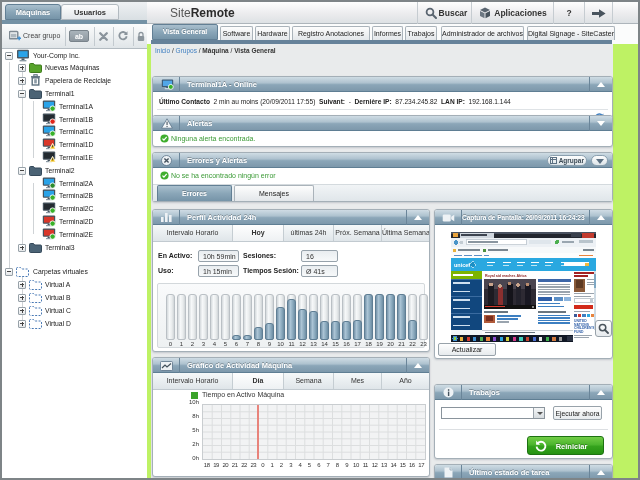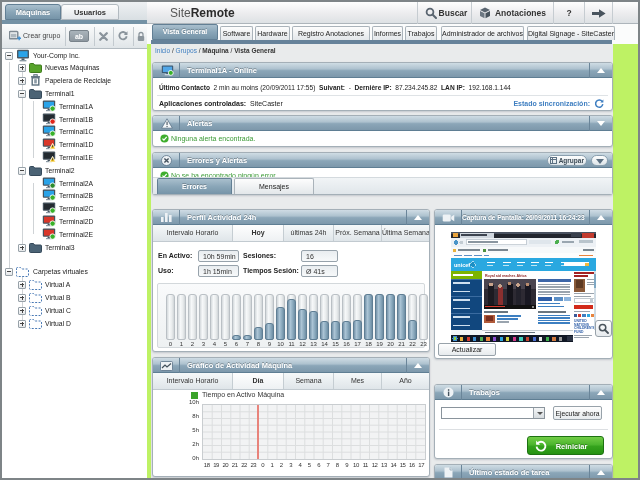--- a/index.html
+++ b/index.html
@@ -338,21 +338,21 @@
           <path d="M7.5 7.5 L11 11" stroke="#5a6570" stroke-width="2" stroke-linecap="round"></path>
         </svg>
     <span style="margin-left:17px">Buscar</span>
   </div>
   <div class="hbtn" style="left:324px;width:82px">
     <svg class="abs" style="left:7px;top:5px" width="12" height="12" viewBox="0 0 12 12">
           <path d="M6 0.5 L11 3 L6 5.5 L1 3 Z" fill="#5a6570"></path>
           <path d="M1 4 L5.5 6.3 V11.3 L1 9 Z" fill="#6d7883"></path>
           <path d="M11 4 L6.5 6.3 V11.3 L11 9 Z" fill="#49545e"></path>
         </svg>
-    <span style="margin-left:16px">Anotaciones</span>
+    <span style="margin-left:16px">Aplicaciones</span>
   </div>
   <div class="hbtn" style="left:406px;width:31px">?</div>
   <div class="hbtn" style="left:437px;width:28px">
     <svg class="abs" style="left:7px;top:7px" width="14" height="9" viewBox="0 0 14 9">
           <path d="M0 3 H7 V0.2 L13.6 4.5 L7 8.8 V6 H0 Z" fill="#49545e"></path>
         </svg>
   </div>
   <div class="hbtn" style="left:465px;width:26px"></div>
 </div>
 <div id="mtabs">
@@ -361,21 +361,21 @@
   <div class="mtab" style="left:108px;width:35px">Hardware</div>
   <div class="mtab" style="left:145px;width:78px">Registro Anotaciones</div>
   <div class="mtab" style="left:225px;width:31px">Informes</div>
   <div class="mtab" style="left:258px;width:32px">Trabajos</div>
   <div class="mtab" style="left:294px;width:83px">Administrador de archivos</div>
   <div class="mtab" style="left:380px;width:88px">Digital Signage - SiteCaster</div>
 </div>
 <div id="munder"></div>
 <div id="crumb"><a>Inicio</a> / <a>Grupos</a> / <b>Máquina</b> / <b>Vista General</b></div>
 
-<div class="panel" style="left:152px;top:62px;width:461px;height:49px">
+<div class="panel" style="left:152px;top:76px;width:461px;height:49px">
   <div class="phead">
     <div class="picon">
           <svg class="abs" style="left:8px;top:2px" width="13" height="11" viewBox="0 0 14 12">
             <rect x="0.8" y="0.6" width="12.4" height="8.2" rx="1" fill="#3d5a74"></rect>
             <rect x="2" y="1.8" width="10" height="5.8" fill="#51a7e8"></rect>
             <rect x="5.6" y="8.8" width="2.8" height="1.2" fill="#3d5a74"></rect>
             <rect x="4" y="10" width="6" height="1.2" fill="#d8e2ea"></rect>
             <circle cx="10.6" cy="8.6" r="2.7" fill="#38b129" stroke="#fff" stroke-width="0.9"></circle>
           </svg>
         </div>
@@ -407,21 +407,21 @@
     <div class="pbtn">
           <span class="tri-dn"></span>
         </div>
   </div>
   <div class="abs" style="left:7px;top:18px"><svg class="gcheck" width="9" height="9" viewBox="0 0 11 11">
           <circle cx="5.5" cy="5.5" r="5" fill="#3fae2e"></circle>
           <path d="M3 5.6 L4.8 7.4 L8.2 3.6" fill="none" stroke="#fff" stroke-width="1.5"></path>
         </svg> <span class="green">Ninguna alerta encontrada.</span></div>
 </div>
 
-<div class="panel" style="left:152px;top:152px;width:461px;height:43px">
+<div class="panel" style="left:152px;top:152px;width:461px;height:50px">
   <div class="phead">
     <div class="picon">
           <svg class="abs" style="left:8px;top:2px" width="11" height="11" viewBox="0 0 11 11">
             <circle cx="5.5" cy="5.5" r="5" fill="#eef2f5" stroke="#5a7288" stroke-width="0.8"></circle>
             <path d="M3.4 3.4 L7.6 7.6 M7.6 3.4 L3.4 7.6" stroke="#44525d" stroke-width="1.4"></path>
           </svg>
         </div>
     <div class="ptitle">Errores y Alertas</div>
     <div class="abs" style="right:25px;top:2px;width:40px;height:11px;background:linear-gradient(180deg,#fdfefe,#dde4e8);border:1px solid #8ba0af;border-radius:6px;color:#3c4a55;font-weight:bold;font-size:6.5px;line-height:10px;text-align:center;text-shadow:none"><svg style="vertical-align:-1px" width="7" height="7" viewBox="0 0 7 7">
             <rect x="0.5" y="0.5" width="6" height="6" fill="none" stroke="#5c7183"></rect>

